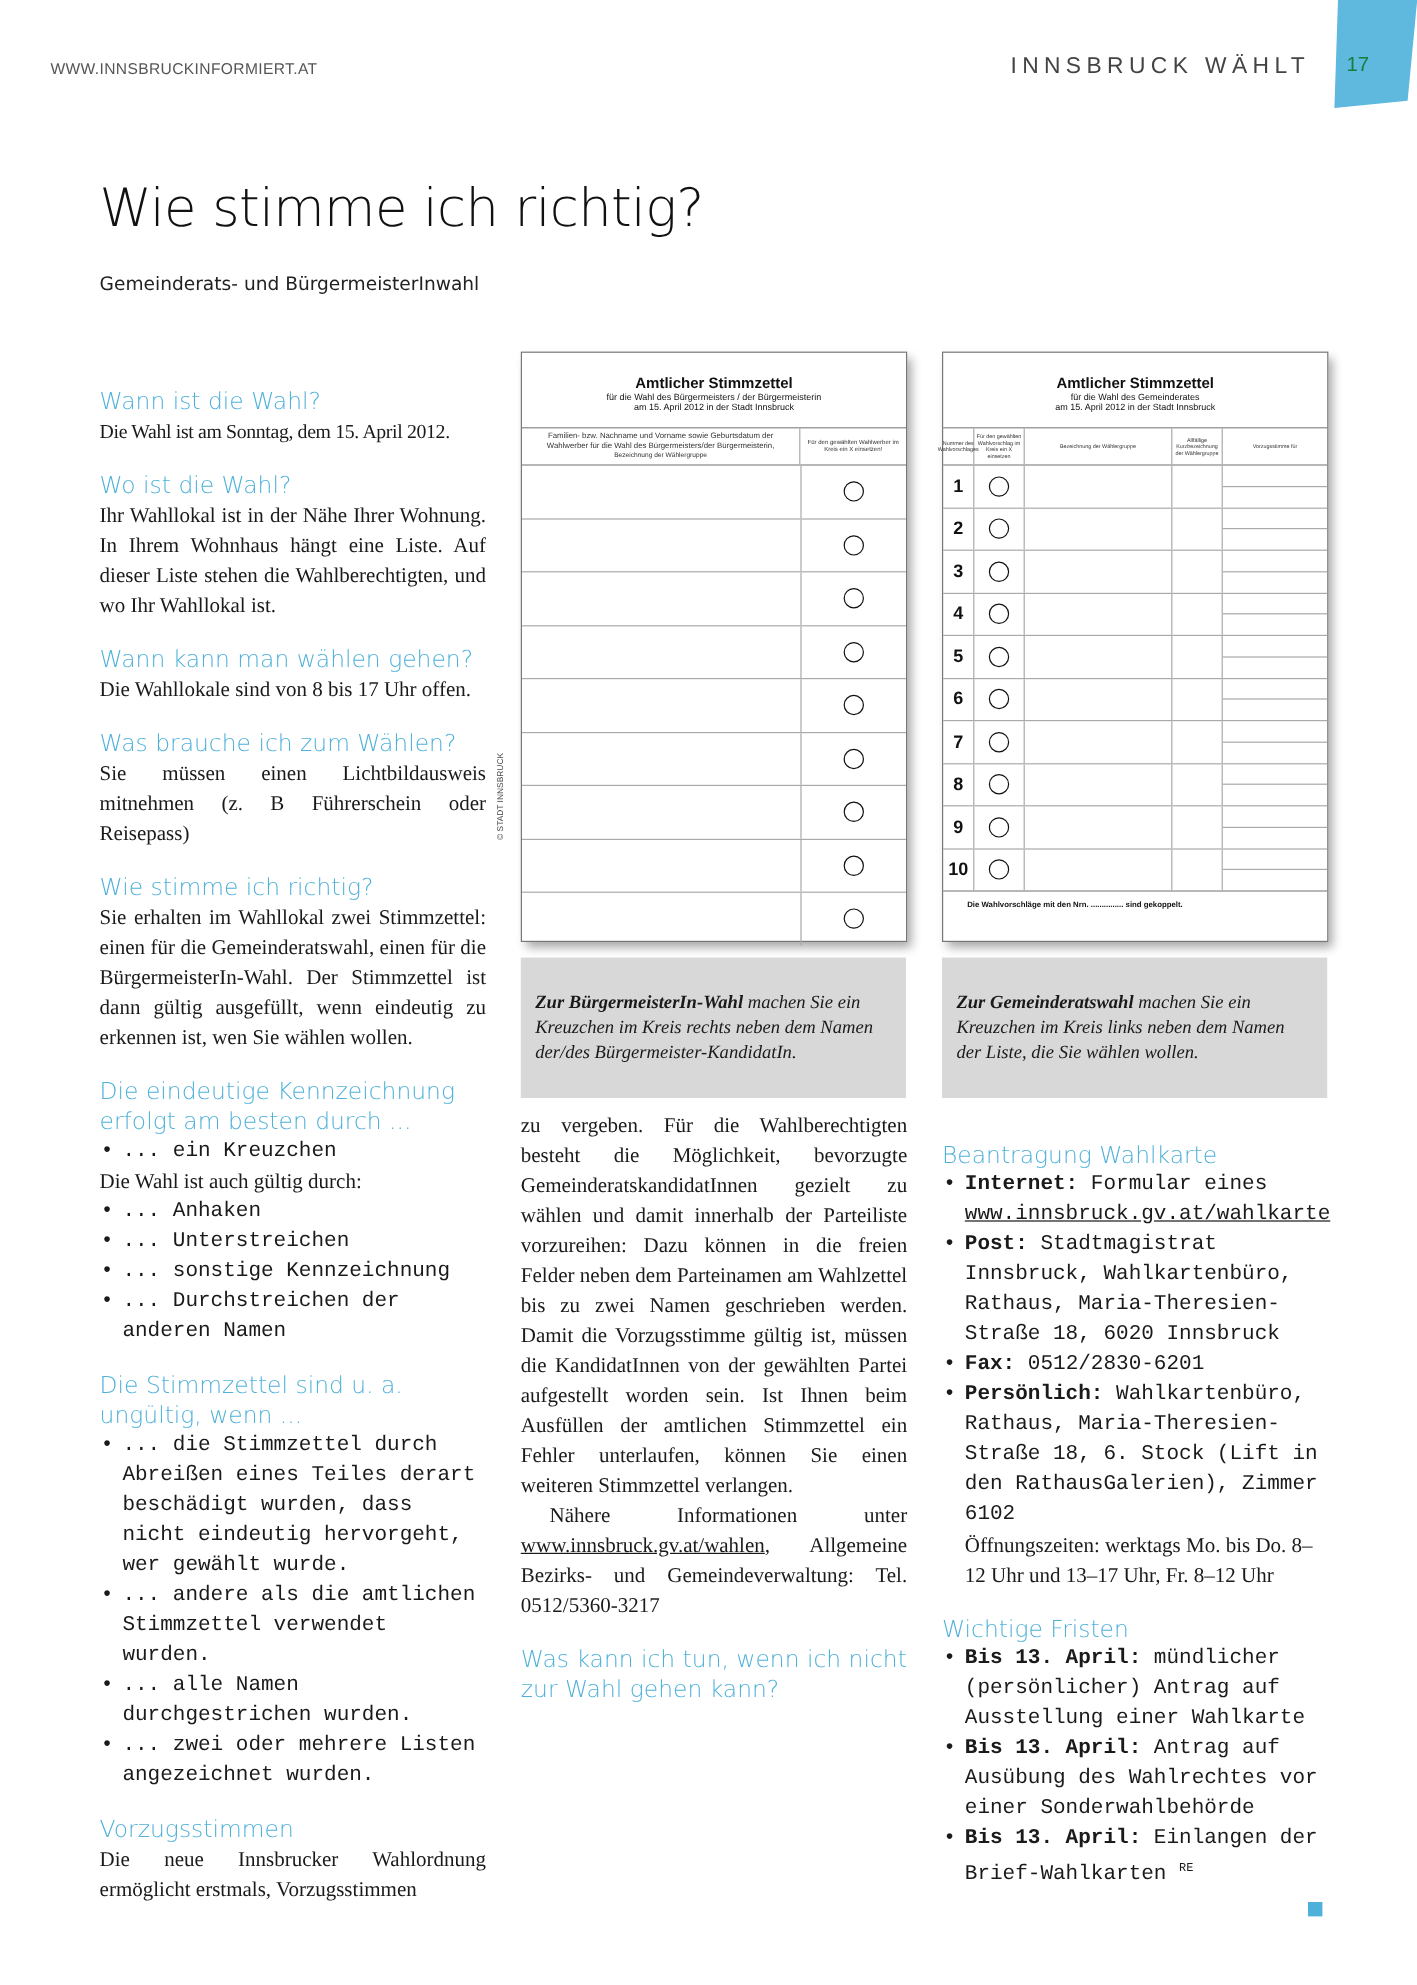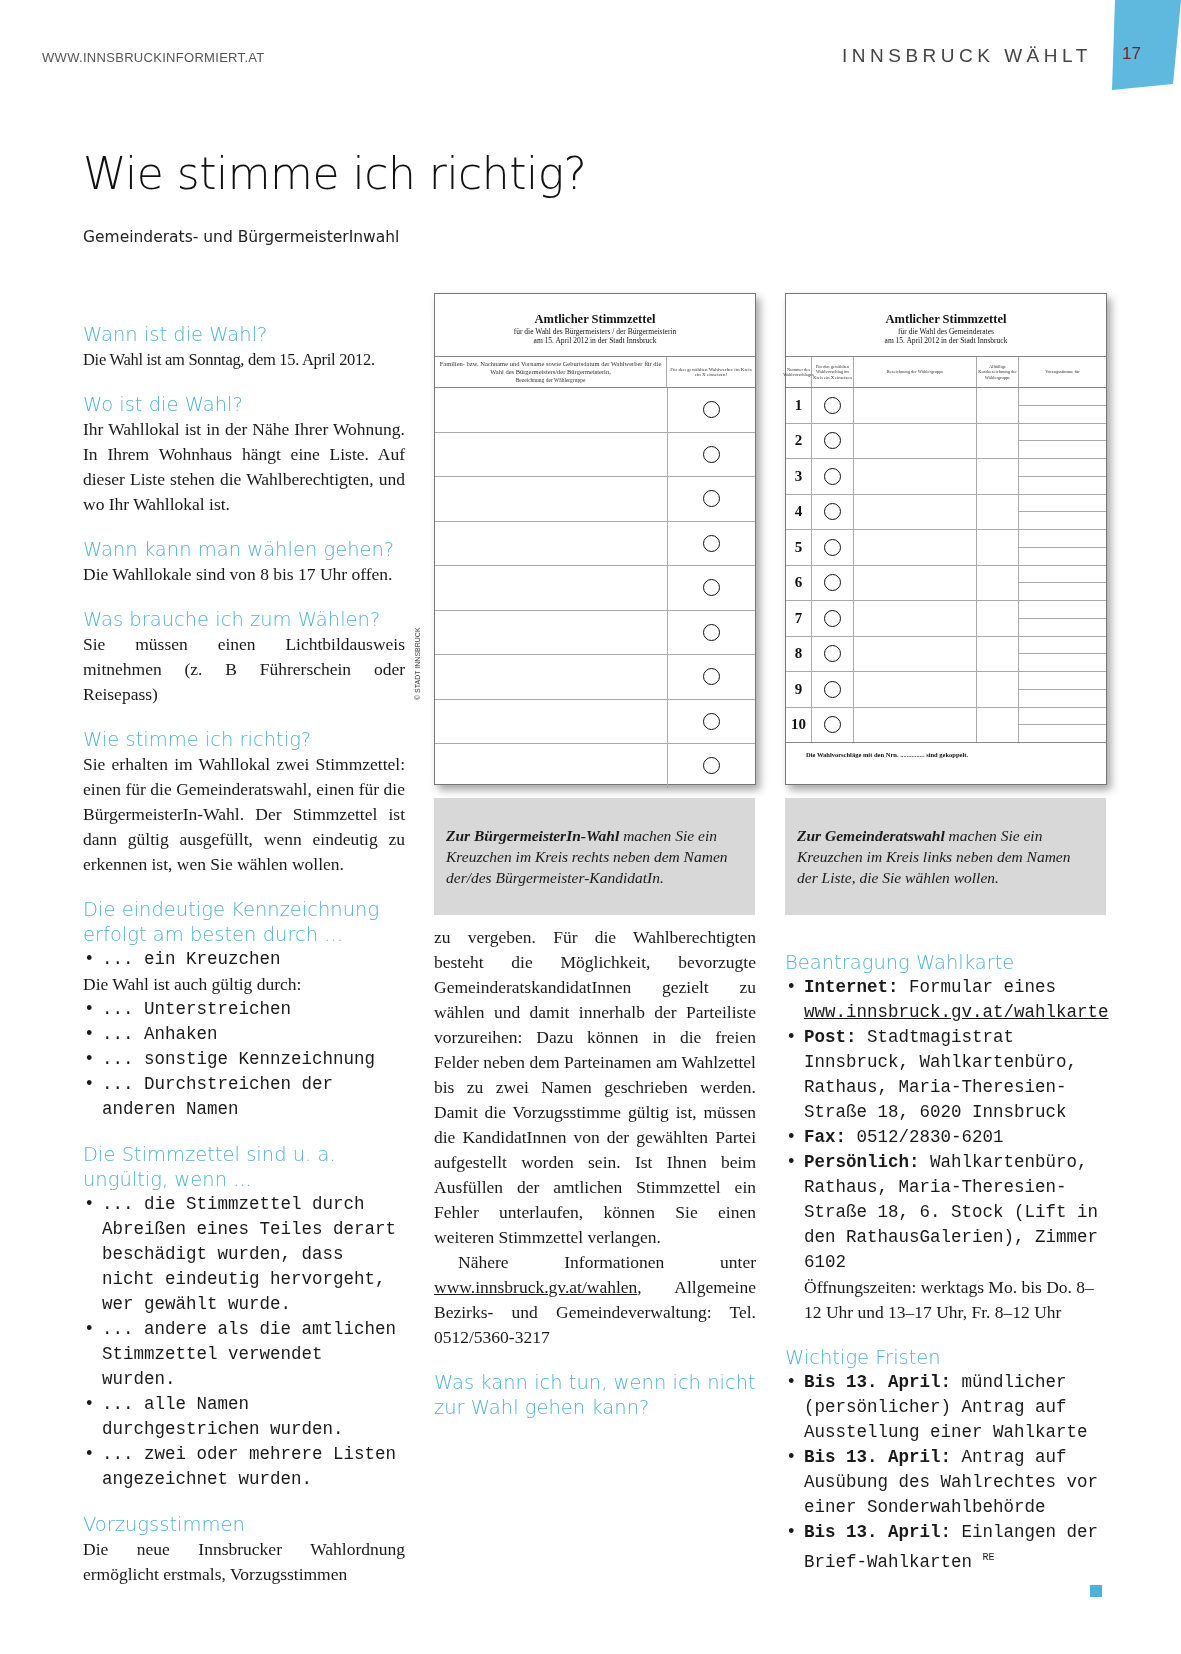--- a/index.html
+++ b/index.html
@@ -1,37 +1,37 @@
 <!DOCTYPE html>
 <html><head>
 <meta charset="utf-8">
 <style>
   html, body { margin:0; padding:0; }
   body { width:1181px; height:1654px; background:#ffffff; position:relative; overflow:hidden; font-family:"Liberation Serif", serif; color:#1a1a1a; }
   .abs { position:absolute; }
   .site-url { left:42px; top:50px; font-family:"Liberation Sans", sans-serif; font-size:13px; color:#555; letter-spacing:0.3px; }
   .section-title { left:842px; top:45px; font-family:"Liberation Sans", sans-serif; font-size:19px; letter-spacing:4.5px; color:#444; font-weight:300; }
   .page-tab { left:1105px; top:0; width:76px; height:90px; }
-  .page-num { left:1122px; top:44px; color:#7f1d1d; font-family:"Liberation Sans", sans-serif; font-size:17px; }
+  .page-num { left:1122px; top:44px; color:#15803d; font-family:"Liberation Sans", sans-serif; font-size:17px; }
   .page-title { left:83px; top:148px; font-family:"DejaVu Sans", sans-serif; font-size:44px; font-weight:300; color:#111; letter-spacing:-0.5px; }
   .page-subtitle { left:83px; top:228px; font-family:"DejaVu Sans", sans-serif; font-size:15.5px; color:#222; }
   .col { position:absolute; width:322px; }
   .col-left { left:83px; top:322px; }
   .col-mid { left:434px; top:925px; }
   .col-right { left:785px; top:950px; }
   h3 { font-family:"DejaVu Sans", sans-serif; font-weight:300; color:#4fb1d9; font-size:19.5px; line-height:25px; margin:0; }
   p { margin:0; font-size:17.5px; line-height:25px; text-align:justify; }
   .sec { margin-bottom:20px; }
   ul { list-style:none; margin:0; padding:0; }
   li { font-size:17.5px; line-height:25px; padding-left:19px; position:relative;font-family:Liberation Mono, monospace; }
   li::before { content:"•"; position:absolute; left:1px; }
   b { font-weight:bold; }
   .u { text-decoration:underline; }
   .indent { text-indent:24px; }
-  .ballot { position:absolute; background:#fff; border:1.5px solid #777; box-shadow:4px 5px 8px rgba(0,0,0,0.35); font-family:Liberation Serif, serif; color:#111; }
+  .ballot { position:absolute; background:#fff; border:1.5px solid #777; box-shadow:4px 5px 8px rgba(0,0,0,0.35); font-family:Liberation Sans, sans-serif; color:#111; }
   .ballot-1 { left:434px; top:293px; width:320px; height:490px; }
   .ballot-2 { left:785px; top:293px; width:320px; height:490px; }
   .b-head { text-align:center; height:62px; border-bottom:1px solid #888; }
   .b-title { font-weight:bold; font-size:12.5px; padding-top:18px; }
   .b-sub { font-size:7.5px; line-height:9px; }
   .b-colhead { display:flex; border-bottom:1px solid #888; font-size:6px; text-align:center; color:#333; }
   .b-row { display:flex; border-bottom:1px solid #aaa; }
   .b-row:last-child { border-bottom:none; }
   .b-cell { border-right:1px solid #aaa; display:flex; align-items:center; justify-content:center; }
   .b-cell:last-child { border-right:none; }
@@ -77,22 +77,22 @@
     <h3>Wie stimme ich richtig?</h3>
     <p>Sie erhalten im Wahllokal zwei Stimmzettel: einen für die Gemeinderatswahl, einen für die BürgermeisterIn-Wahl. Der Stimmzettel ist dann gültig ausgefüllt, wenn eindeutig zu erkennen ist, wen Sie wählen wollen.</p>
   </div>
   <div class="sec">
     <h3>Die eindeutige Kennzeichnung erfolgt am besten durch ...</h3>
     <ul>
         <li>... ein Kreuzchen</li>
       </ul>
     <p>Die Wahl ist auch gültig durch:</p>
     <ul>
+      <li>... Anhaken</li>
       <li>... Unterstreichen</li>
-      <li>... Anhaken</li>
       <li>... sonstige Kennzeichnung</li>
       <li>... Durchstreichen der anderen Namen</li>
     </ul>
   </div>
   <div class="sec">
     <h3>Die Stimmzettel sind u. a. ungültig, wenn ...</h3>
     <ul>
       <li>... die Stimmzettel durch Abreißen eines Teiles derart beschädigt wurden, dass nicht eindeutig hervorgeht, wer gewählt wurde.</li>
       <li>... andere als die amtlichen Stimmzettel verwendet wurden.</li>
       <li>... alle Namen durchgestrichen wurden.</li>

